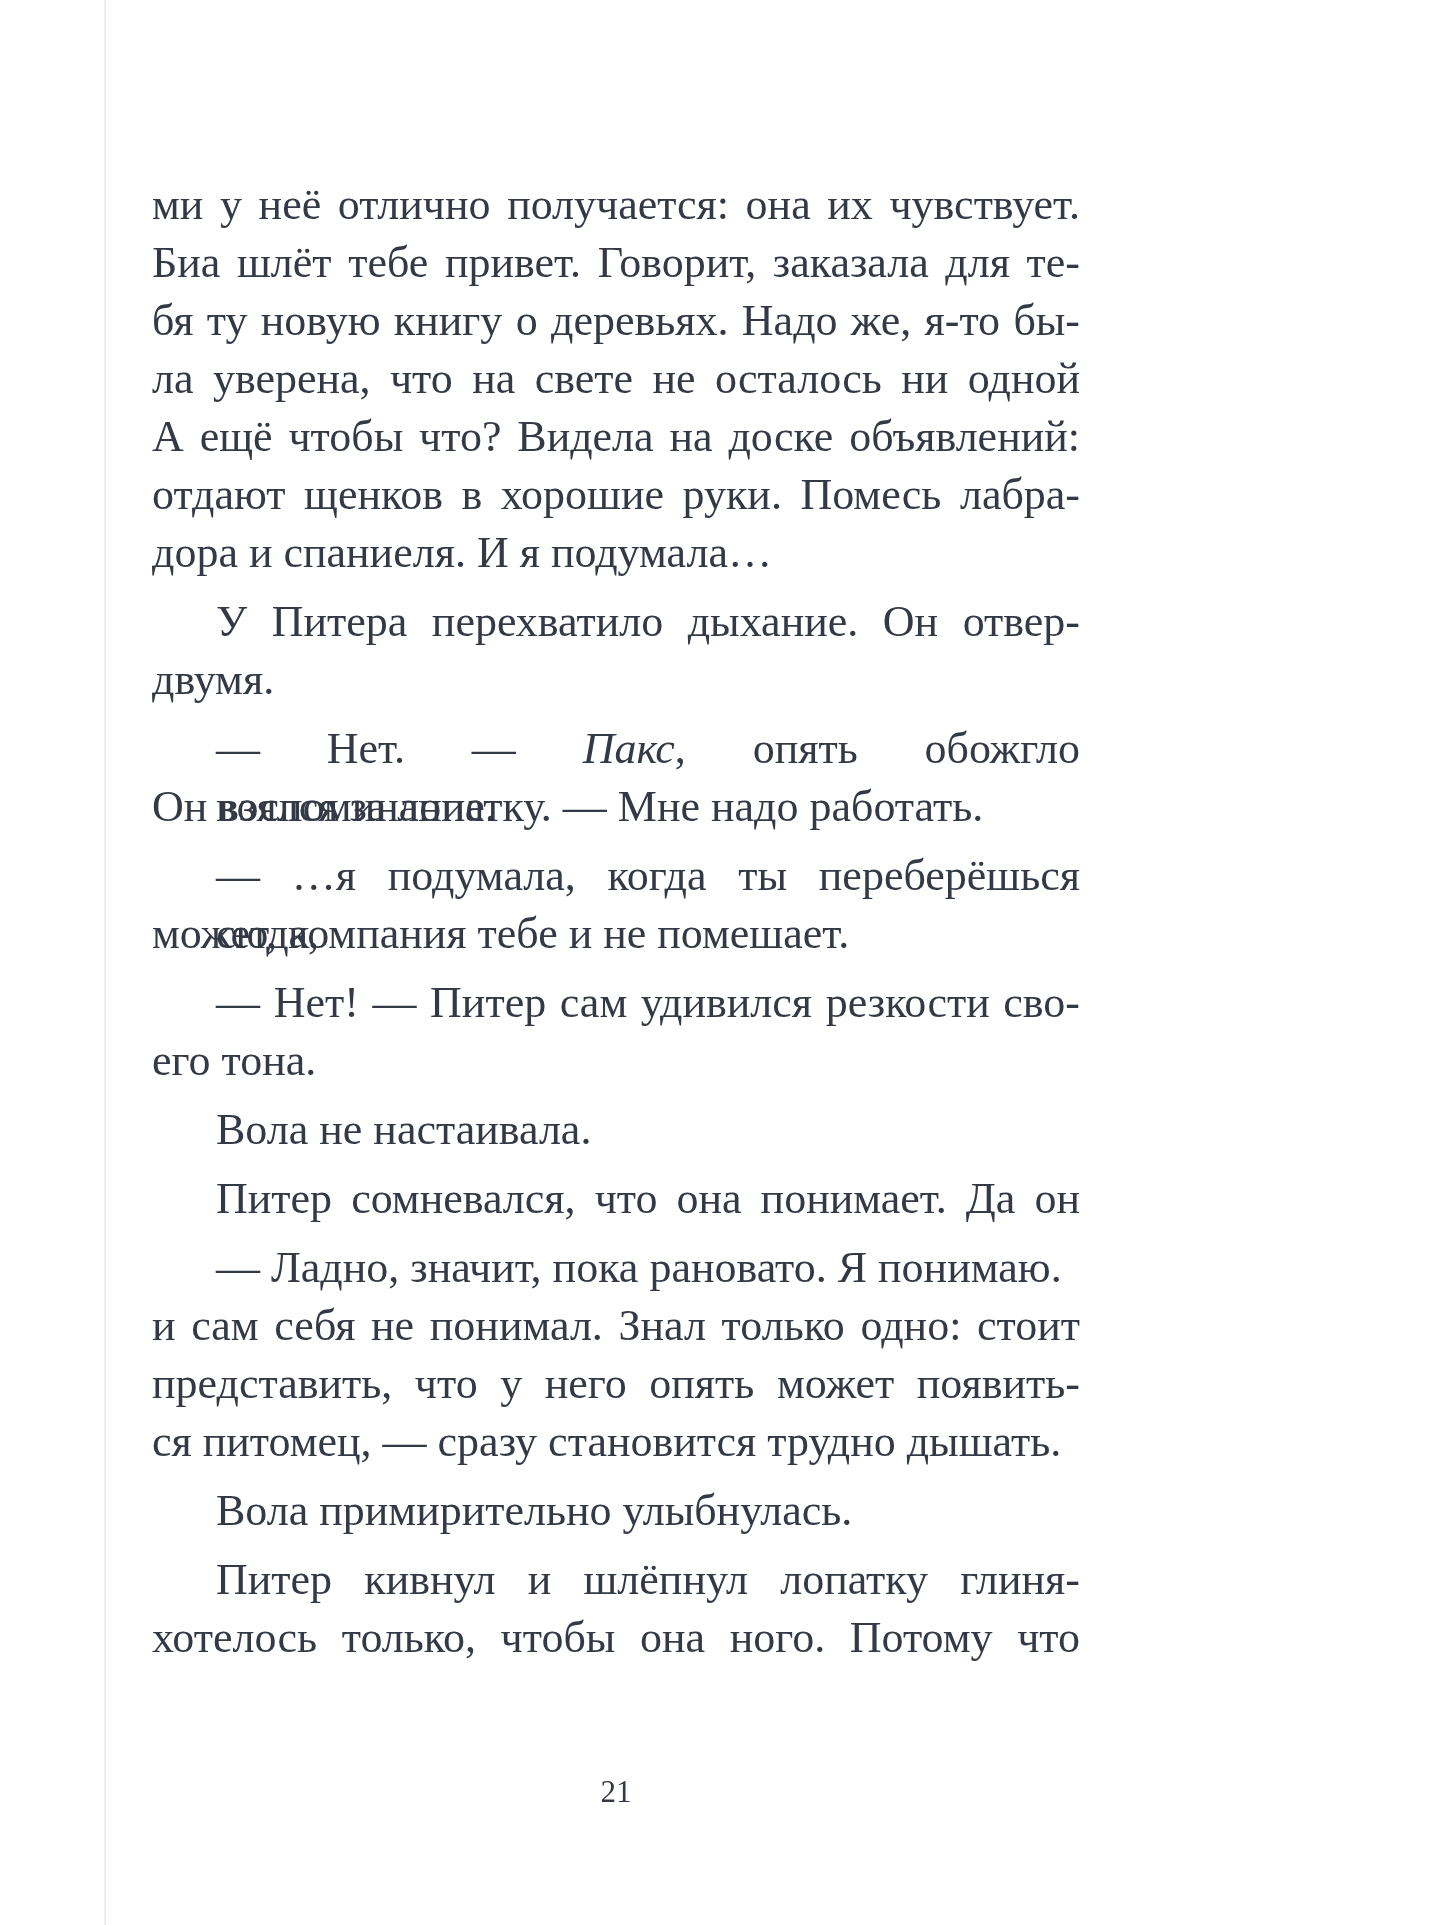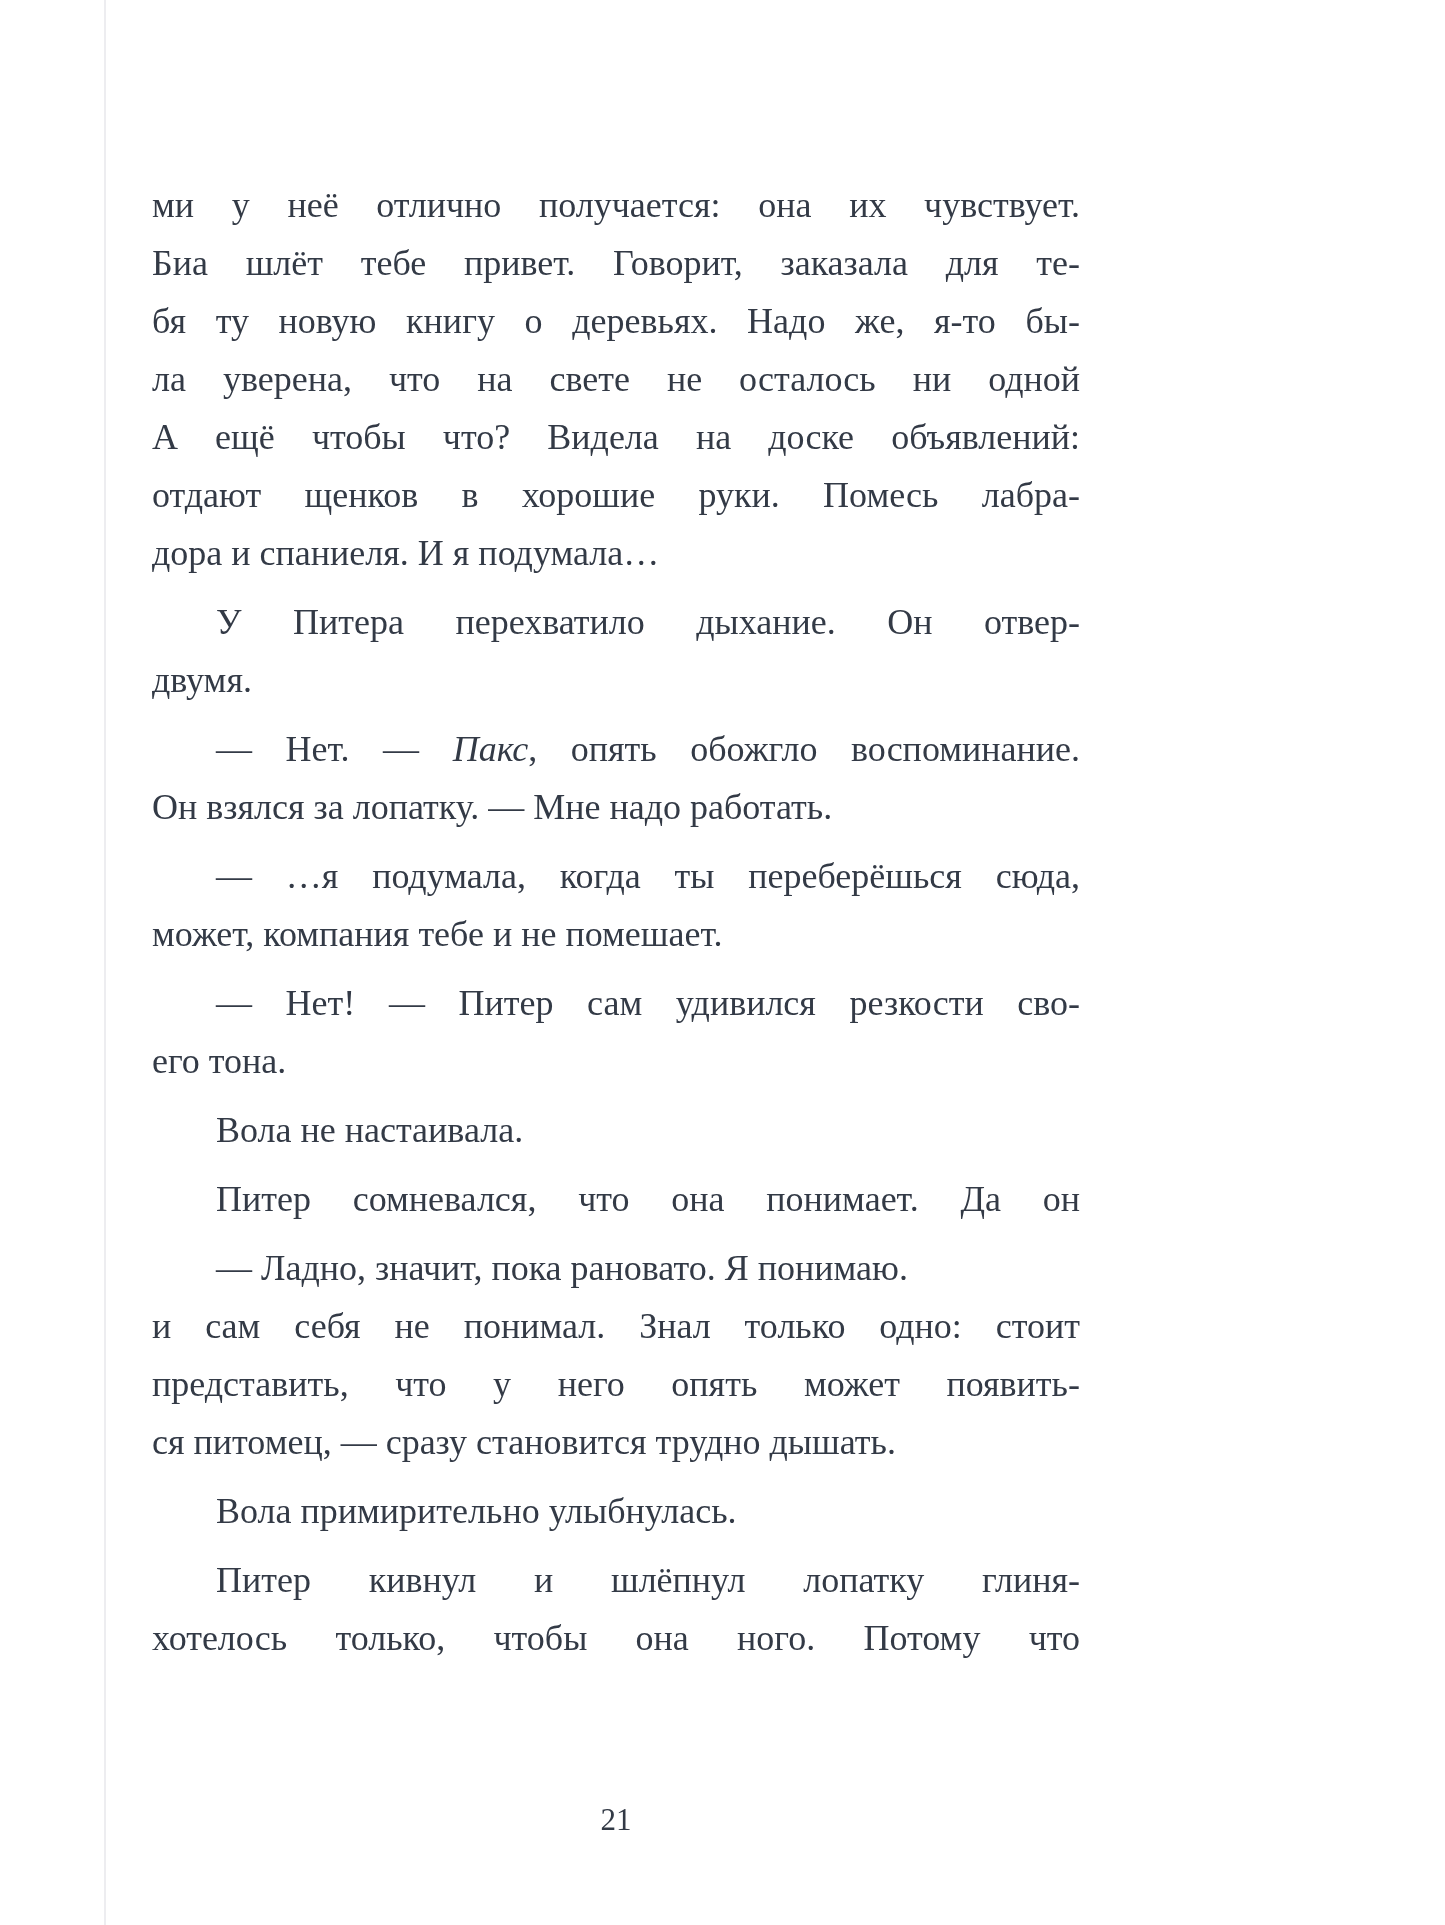--- a/index.html
+++ b/index.html
@@ -22,21 +22,21 @@
     top: 0;
     width: 2px;
     height: 1925px;
     background: #ededf0;
   }
   #page-text {
     position: absolute;
     left: 152px;
     top: 176px;
     width: 928px;
-    font-size: 36px;
+    font-size: 44px;
   }
   .line {
     height: 58px;
     line-height: 58px;
     white-space: normal;
     text-align: justify;
     text-align-last: left;
   }
   .line.just {
     text-align-last: justify;
@@ -50,21 +50,20 @@
   }
   #page-number {
     position: absolute;
     left: 152px;
     top: 1772px;
     width: 928px;
     text-align: center;
     font-size: 31px;
     line-height: 40px;
     color: #333a46;
-    margin-top: 28px;
   }
 </style>
 </head>
 <body>
 
 <div id="book-page">
   <div id="margin-guide"></div>
   <div id="page-text">
       <div class="line just"><span class="seg">ми у неё отлично получается: она их чувствует.</span></div>
       <div class="line just"><span class="seg">Биа шлёт тебе привет. Говорит, заказала для те-</span></div>

